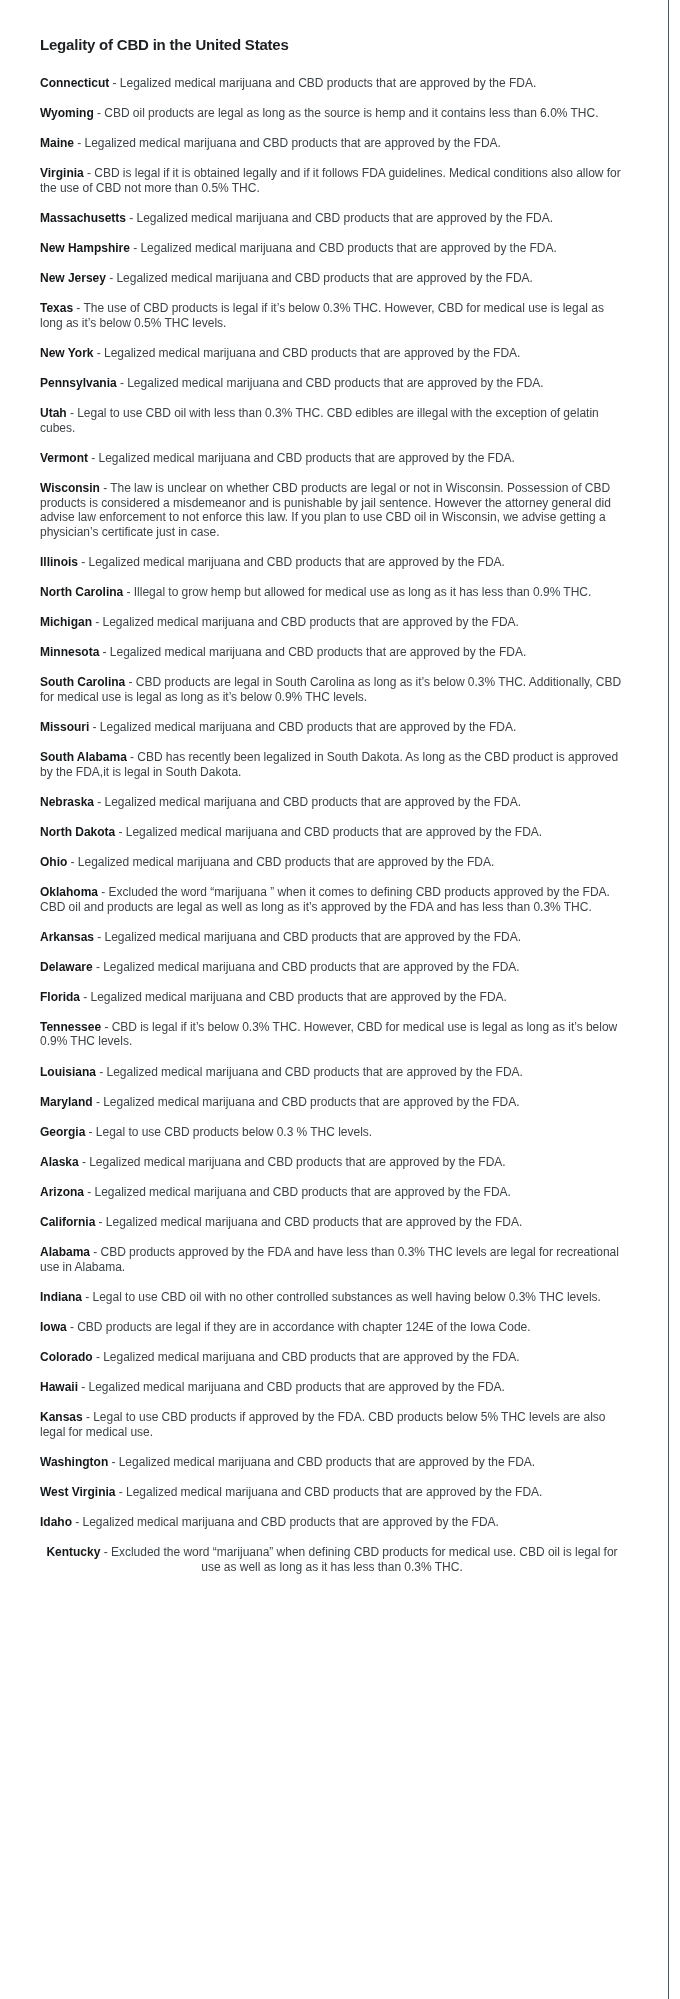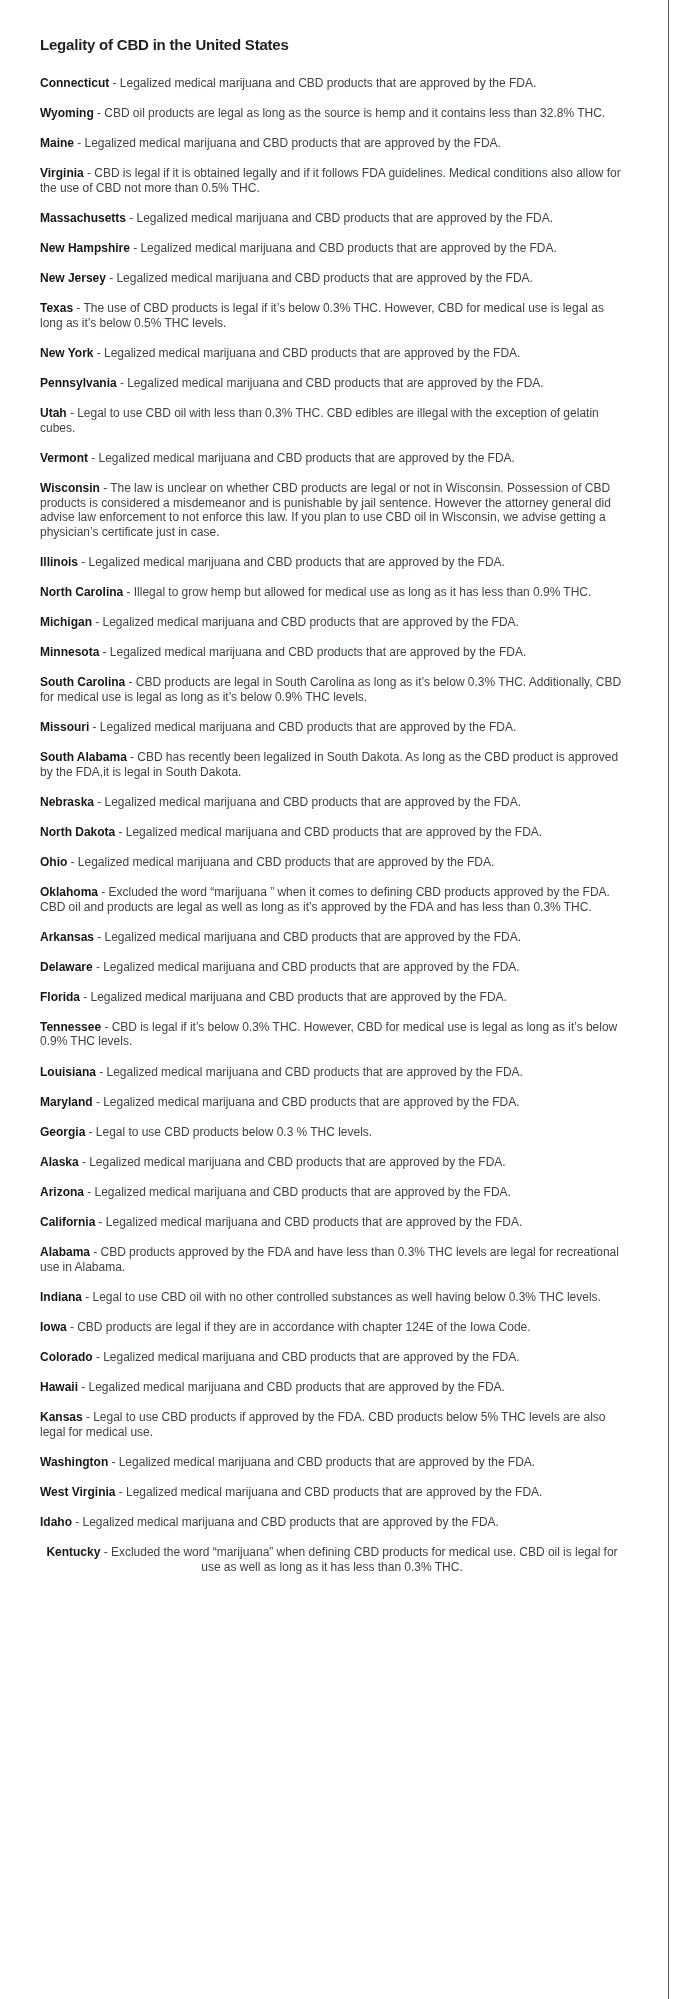--- a/index.html
+++ b/index.html
@@ -89,21 +89,21 @@
 <body>
 
 <div class="page">
 
   <div class="content">
 
     <h1 class="doc-title">Legality of CBD in the United States</h1>
 
     <ul class="entries">
         <li class="entry"><span class="state-name">Connecticut</span><span class="entry-sep"> - </span><span class="entry-text">Legalized medical marijuana and CBD products that are approved by the FDA.</span></li>
-        <li class="entry"><span class="state-name">Wyoming</span><span class="entry-sep"> - </span><span class="entry-text">CBD oil products are legal as long as the source is hemp and it contains less than 32.8% THC.</span></li>
+        <li class="entry"><span class="state-name">Wyoming</span><span class="entry-sep"> - </span><span class="entry-text">CBD oil products are legal as long as the source is hemp and it contains less than 6.0% THC.</span></li>
         <li class="entry"><span class="state-name">Maine</span><span class="entry-sep"> - </span><span class="entry-text">Legalized medical marijuana and CBD products that are approved by the FDA.</span></li>
         <li class="entry"><span class="state-name">Virginia</span><span class="entry-sep"> - </span><span class="entry-text">CBD is legal if it is obtained legally and if it follows FDA guidelines. Medical conditions also allow for the use of CBD not more than 0.5% THC.</span></li>
         <li class="entry"><span class="state-name">Massachusetts</span><span class="entry-sep"> - </span><span class="entry-text">Legalized medical marijuana and CBD products that are approved by the FDA.</span></li>
         <li class="entry"><span class="state-name">New Hampshire</span><span class="entry-sep"> - </span><span class="entry-text">Legalized medical marijuana and CBD products that are approved by the FDA.</span></li>
         <li class="entry"><span class="state-name">New Jersey</span><span class="entry-sep"> - </span><span class="entry-text">Legalized medical marijuana and CBD products that are approved by the FDA.</span></li>
         <li class="entry"><span class="state-name">Texas</span><span class="entry-sep"> - </span><span class="entry-text"> The use of CBD  products is legal if it’s below 0.3% THC. However, CBD for medical use is legal as long as it’s below 0.5% THC levels.</span></li>
         <li class="entry"><span class="state-name">New York</span><span class="entry-sep"> - </span><span class="entry-text">Legalized medical marijuana and CBD products that are approved by the FDA.</span></li>
         <li class="entry"><span class="state-name">Pennsylvania</span><span class="entry-sep"> - </span><span class="entry-text">Legalized medical marijuana and CBD products that are approved by the FDA.</span></li>
         <li class="entry"><span class="state-name">Utah</span><span class="entry-sep"> - </span><span class="entry-text">Legal to use CBD oil  with less than 0.3% THC. CBD edibles are illegal with the exception of gelatin cubes.</span></li>
         <li class="entry"><span class="state-name">Vermont</span><span class="entry-sep"> - </span><span class="entry-text">Legalized medical marijuana and CBD products that are approved by the FDA.</span></li>

